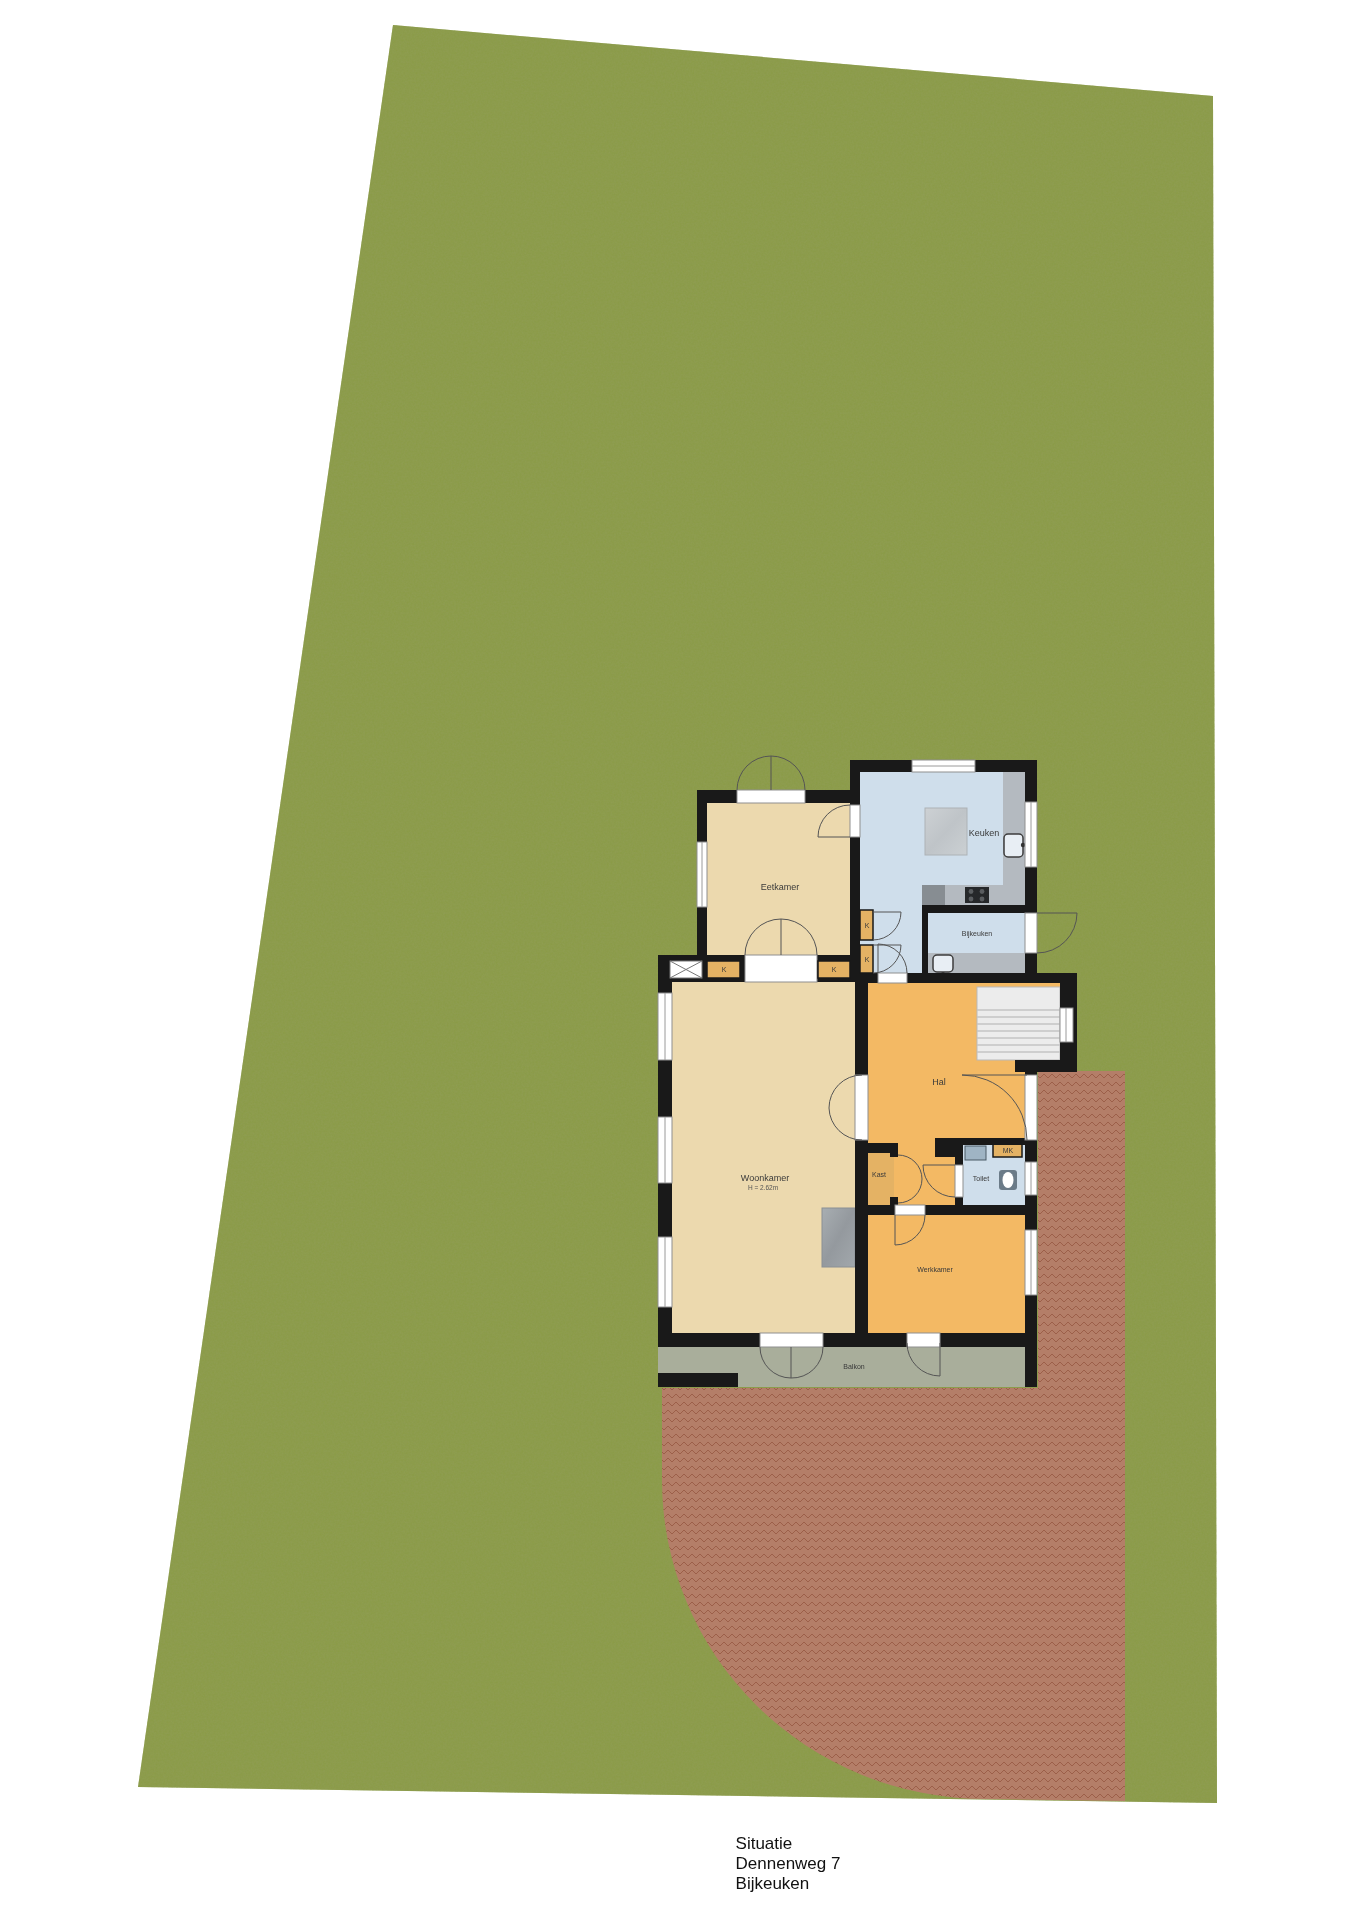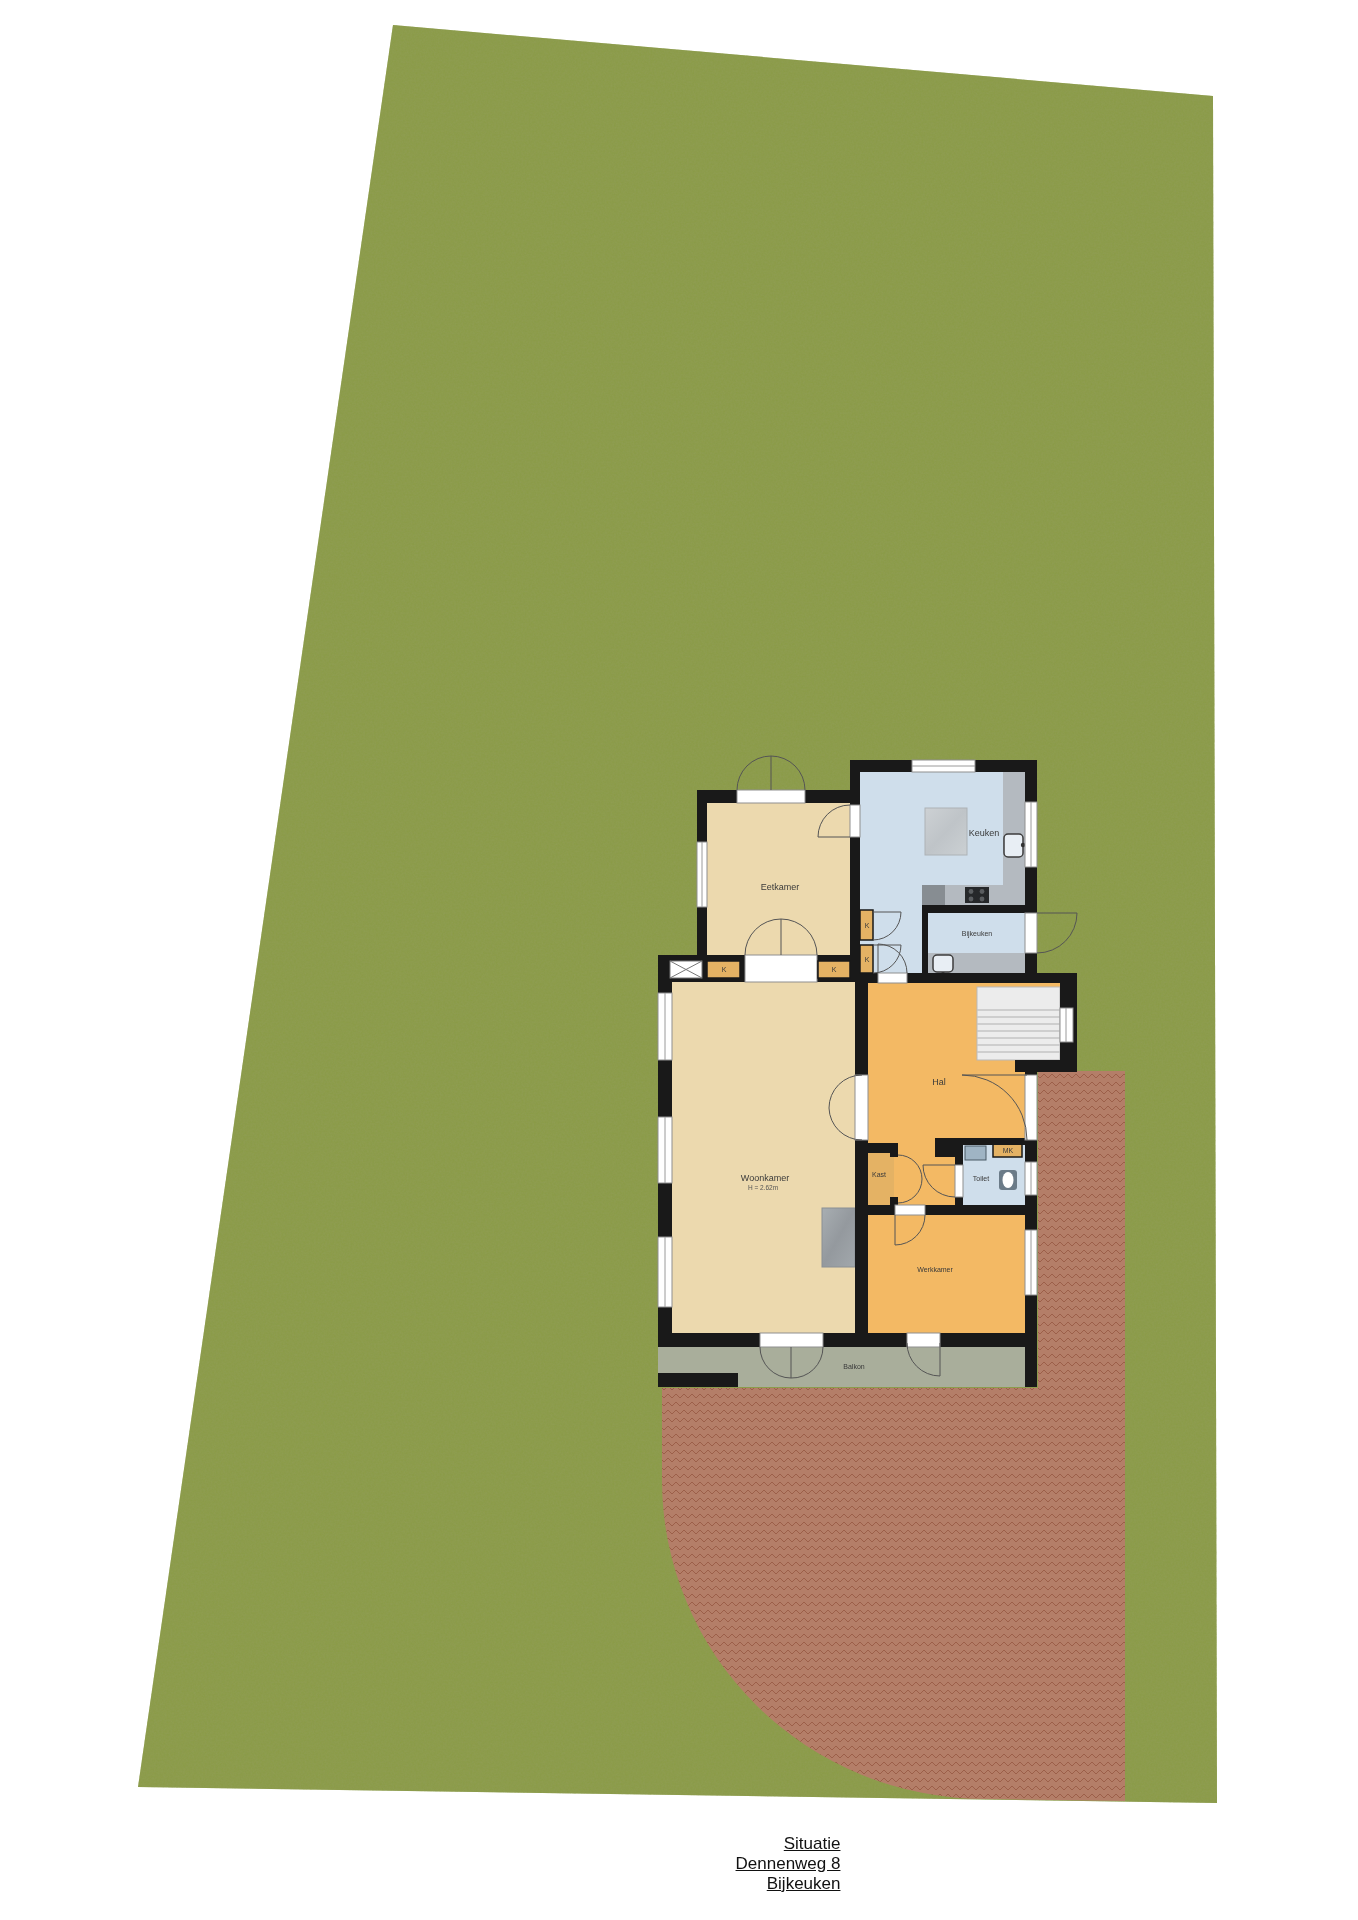--- a/index.html
+++ b/index.html
@@ -3,21 +3,21 @@
 <meta charset="utf-8">
 <style>
   html,body{margin:0;padding:0;background:#ffffff;}
   .canvas{position:relative;width:1358px;height:1920px;background:#ffffff;overflow:hidden;
           font-family:"Liberation Sans", sans-serif;}
   svg{position:absolute;left:0;top:0;}
   .room-label{font-family:"Liberation Sans",sans-serif;font-size:9px;fill:#3a3a3a;}
   .room-label-sm{font-family:"Liberation Sans",sans-serif;font-size:7px;fill:#3a3a3a;}
   .room-label-xs{font-family:"Liberation Sans",sans-serif;font-size:6.5px;fill:#555;}
   .title-block{position:absolute;left:788px;top:1834px;transform:translateX(-50%);
-               text-align:right;color:#111;font-size:17px;line-height:20px;white-space:nowrap;text-decoration:underline;}
+               text-align:left;color:#111;font-size:17px;line-height:20px;white-space:nowrap;}
 </style>
 </head>
 <body>
 
 <div class="canvas">
 
 <svg width="1358" height="1920" viewBox="0 0 1358 1920">
   <defs>
 
     <filter id="grassTex" x="-2%" y="-2%" width="104%" height="104%">
@@ -234,17 +234,17 @@
       <text class="room-label-sm" x="724" y="972">K</text>
       <text class="room-label-sm" x="834" y="972">K</text>
       <text class="room-label-sm" x="867" y="928">K</text>
       <text class="room-label-sm" x="867" y="962">K</text>
     </g>
   </g>
 </svg>
 
   <div class="title-block">
     <div>Situatie</div>
-    <div>Dennenweg 8</div>
+    <div>Dennenweg 7</div>
     <div>Bijkeuken</div>
   </div>
 
 </div>
 
 </body></html>

